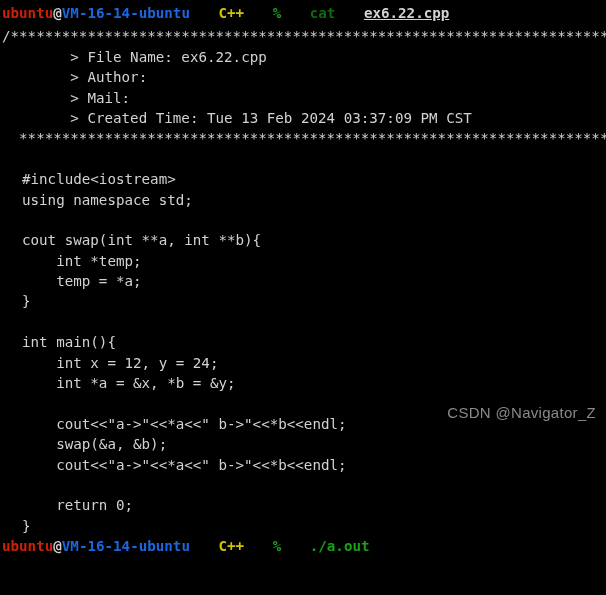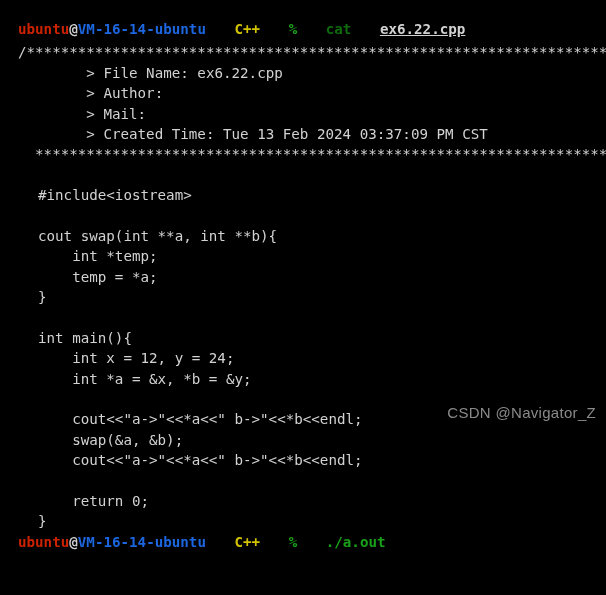--- a/index.html
+++ b/index.html
@@ -11,21 +11,21 @@
     width: 606px;
     height: 595px;
     overflow: hidden;
     font-family: "DejaVu Sans Mono", "Liberation Mono", monospace;
   }
   #terminal {
     position: relative;
     width: 606px;
     height: 438px;
     background: #000000;
-    padding: 16px;
+    padding: 0;
     box-sizing: border-box;
   }
   .line {
     height: 20.4px;
     line-height: 20.4px;
     font-size: 14.2px;
     letter-spacing: 0px;
     white-space: pre;
     color: #d2d2d2;
     padding-left: 2px;
@@ -63,20 +63,21 @@
 
   <div class="line c-comment">/************************************************************************</div>
   <div class="line c-comment">        &gt; File Name: ex6.22.cpp</div>
   <div class="line c-comment">        &gt; Author: </div>
   <div class="line c-comment">        &gt; Mail: </div>
   <div class="line c-comment">        &gt; Created Time: Tue 13 Feb 2024 03:37:09 PM CST</div>
   <div class="line c-comment">  ************************************************************************/</div>
 
   <div class="line c-text"></div>
   <div class="line c-text">#include&lt;iostream&gt;</div>
+  <div class="line c-text">using namespace std;</div>
   <div class="line c-text"></div>
   <div class="line c-text">cout swap(int **a, int **b){</div>
   <div class="line c-text">    int *temp;</div>
   <div class="line c-text">    temp = *a;</div>
   <div class="line c-text">}</div>
   <div class="line c-text"></div>
   <div class="line c-text">int main(){</div>
   <div class="line c-text">    int x = 12, y = 24;</div>
   <div class="line c-text">    int *a = &amp;x, *b = &amp;y;</div>
   <div class="line c-text"></div>

